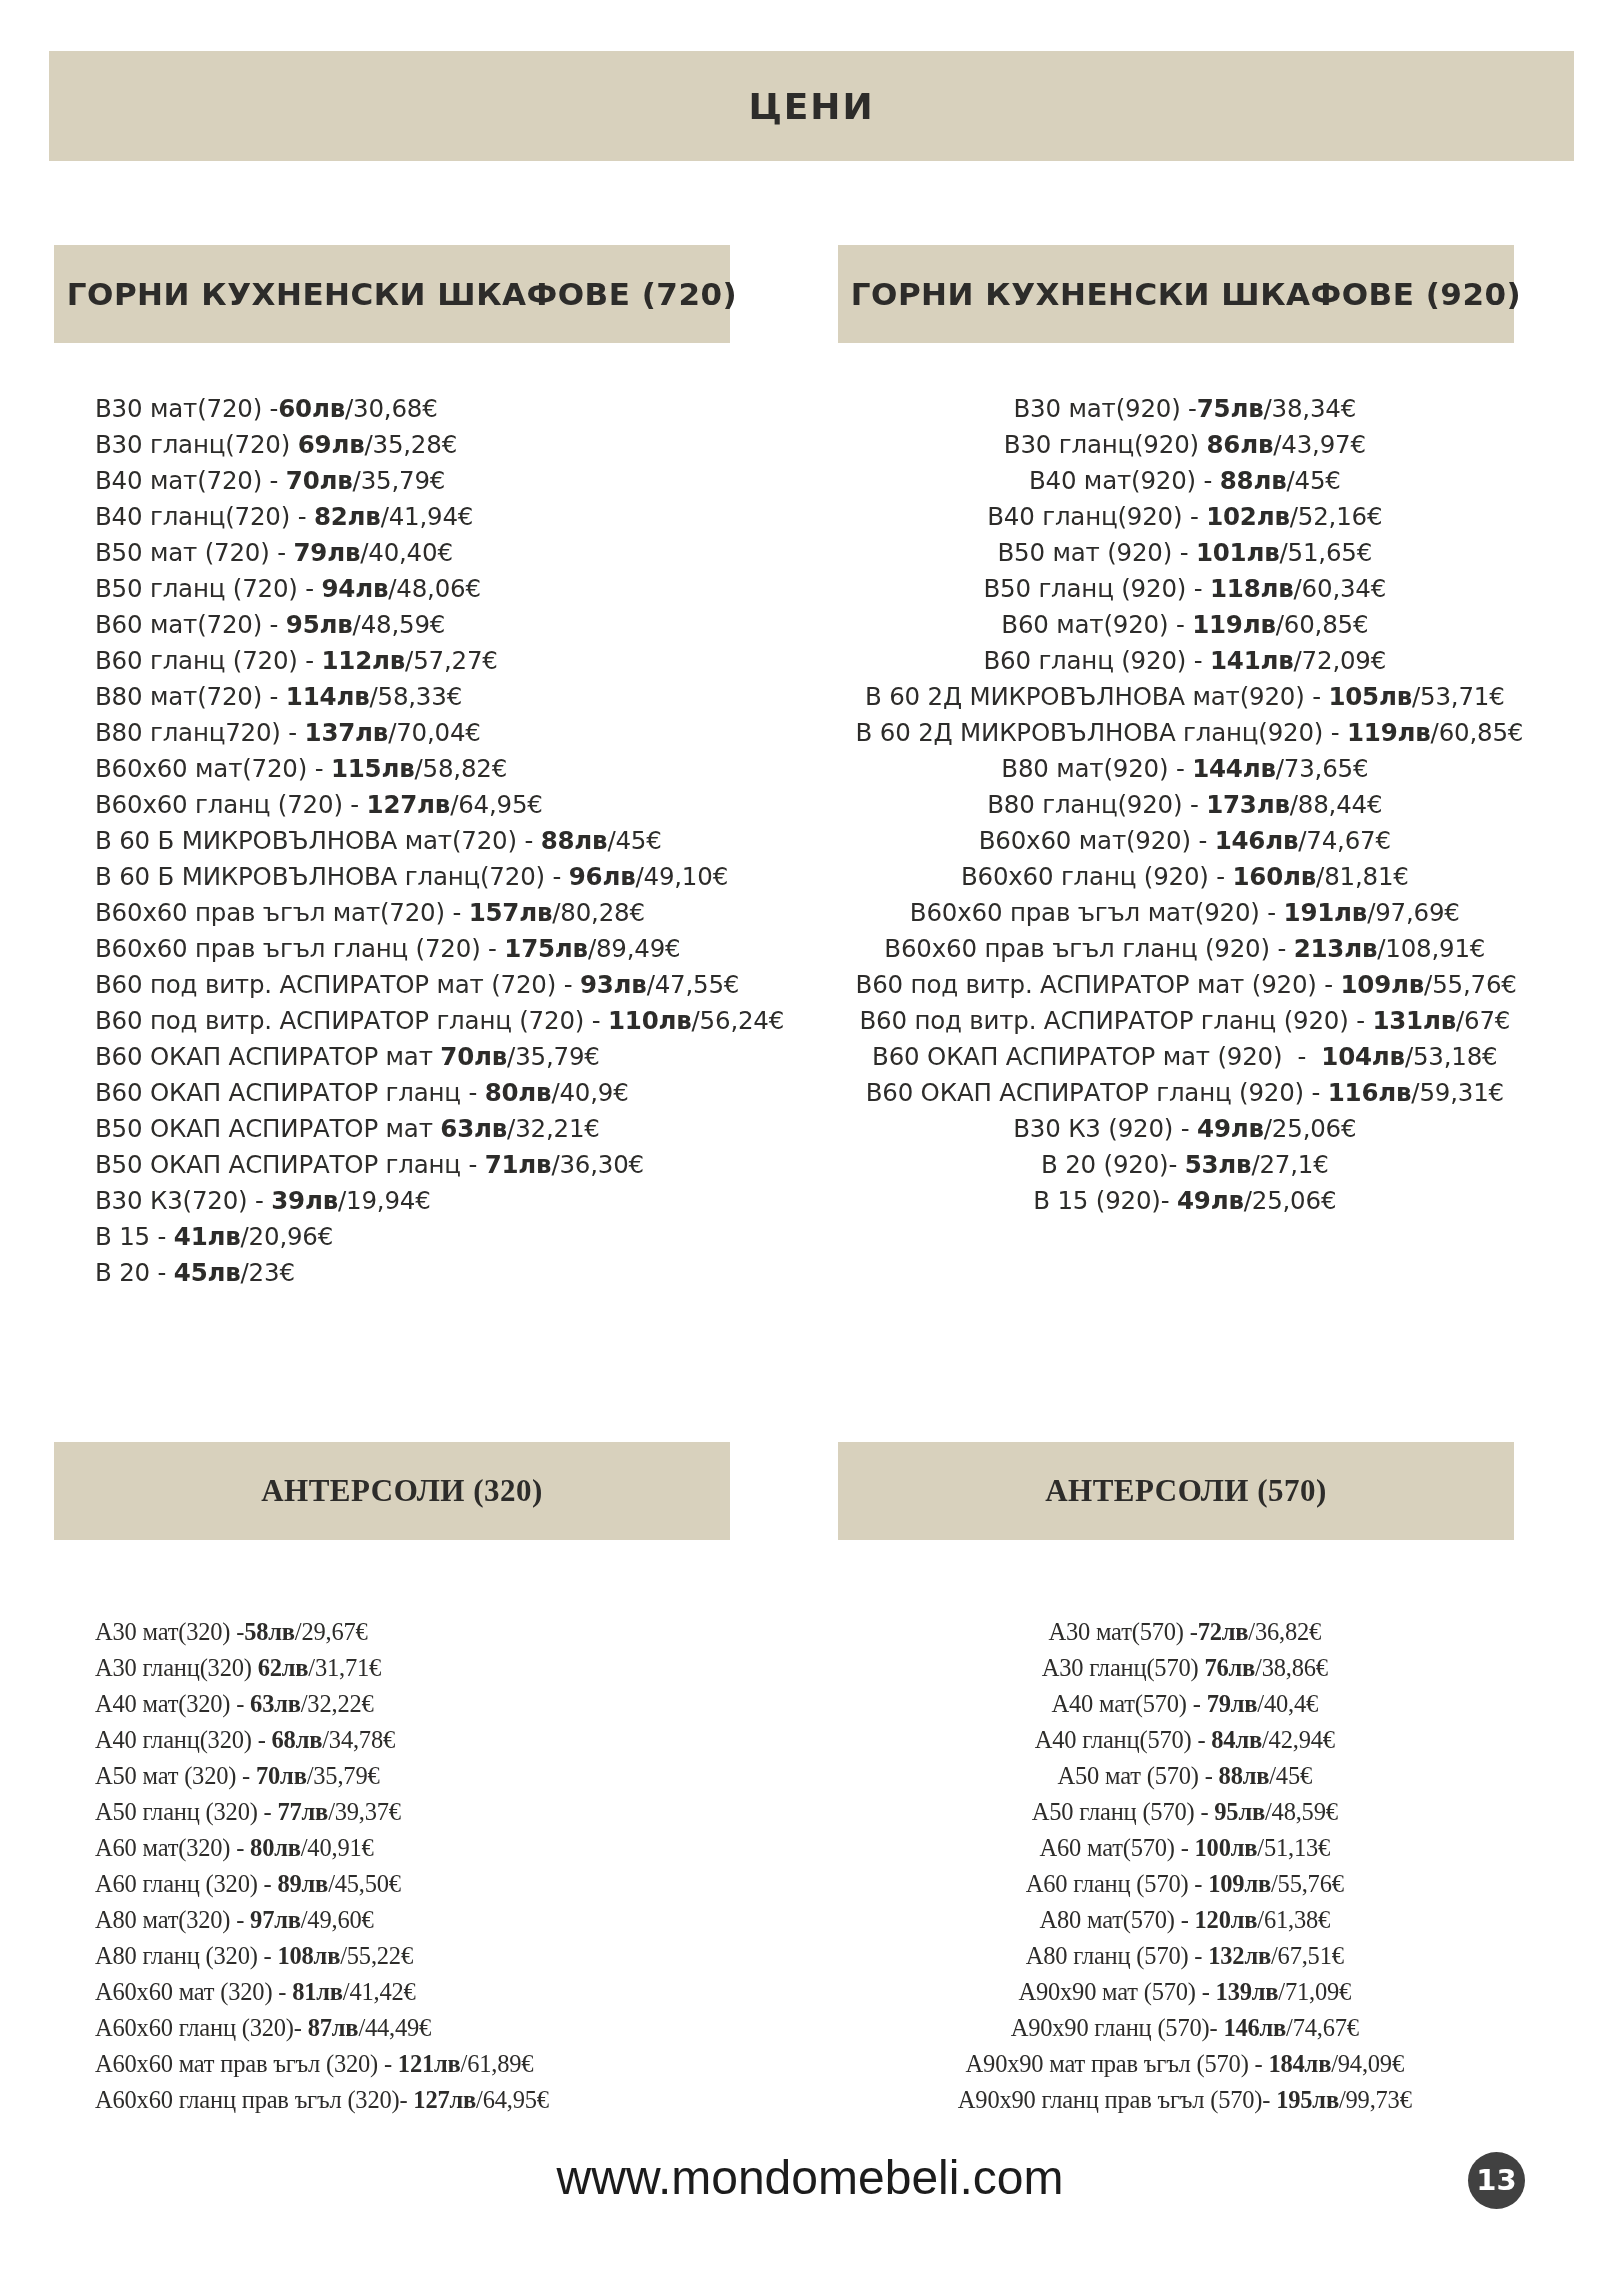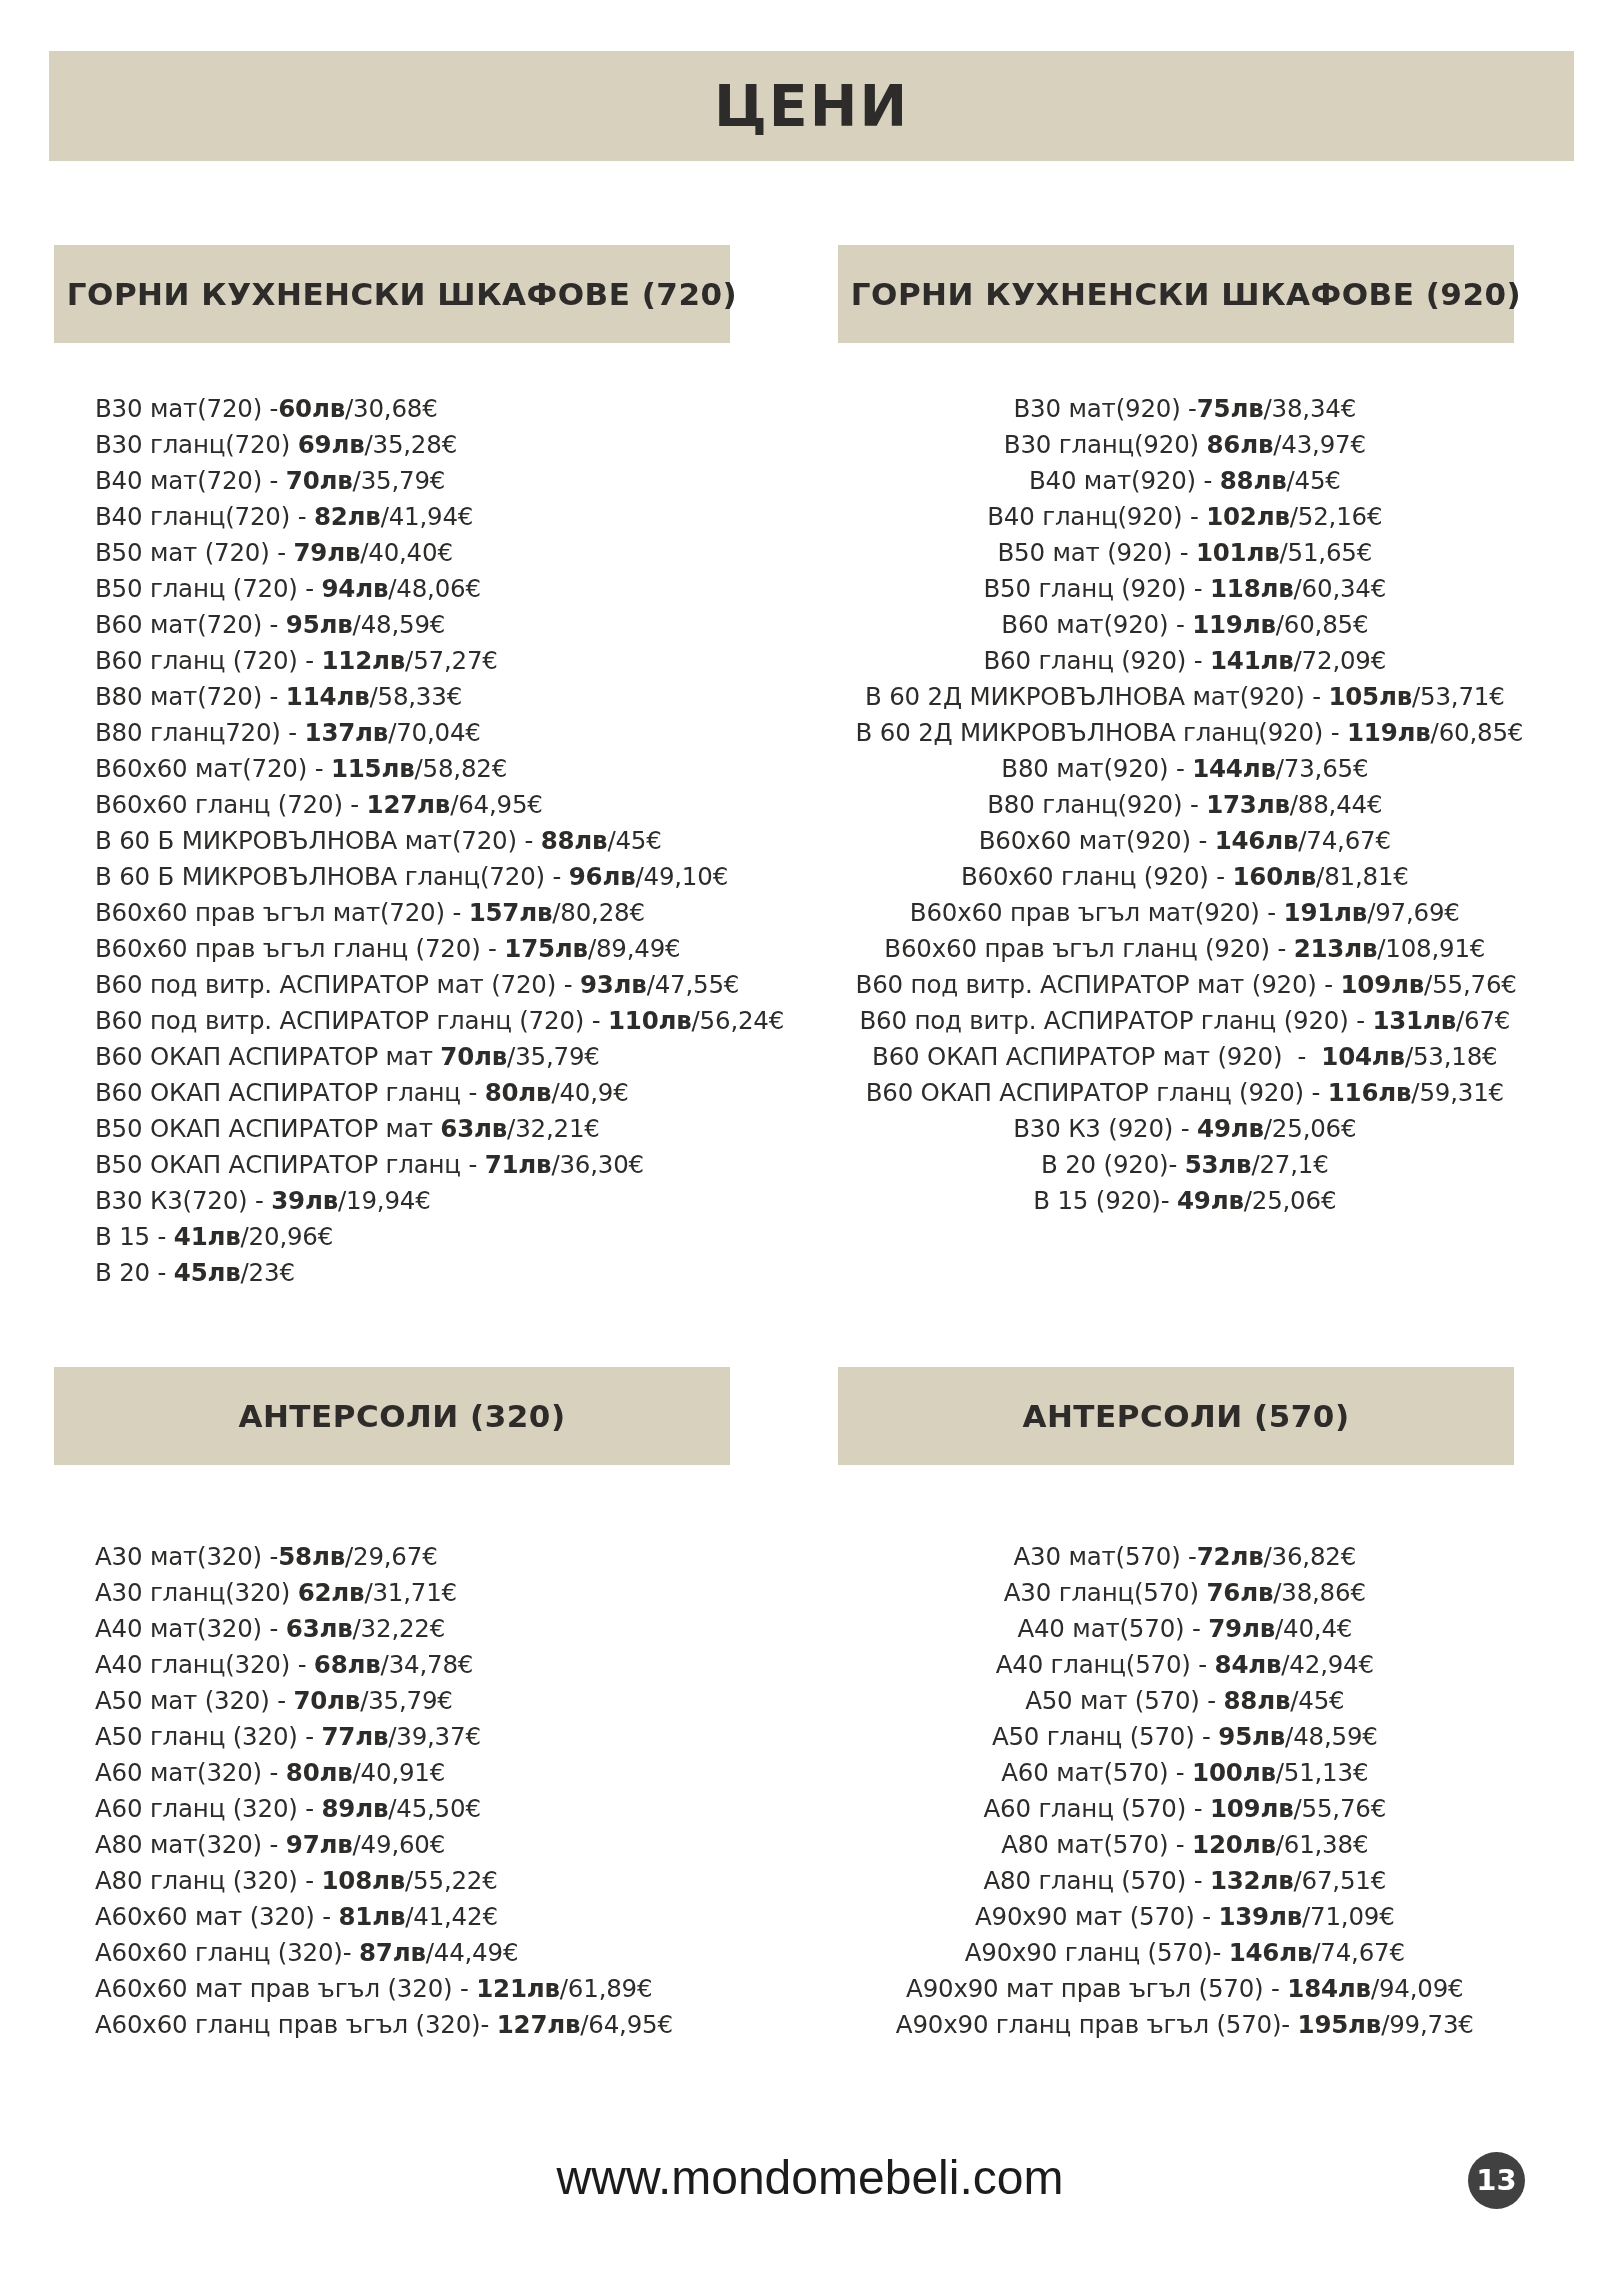--- a/index.html
+++ b/index.html
@@ -20,32 +20,32 @@
     overflow:hidden;
   }
   .top-banner{
     position:absolute;
     left:49px; top:51px;
     width:1525px; height:110px;
     background:var(--banner-bg);
     display:flex;align-items:center;justify-content:center;
   }
   .top-banner .title{
-    font-size:57px;
+    font-size:36px;
     font-weight:bold;
     letter-spacing:2px;
   }
   .col{
     position:absolute;
     width:676px;
   }
   .col-left{left:54px;}
   .col-right{left:838px;}
   .row-upper{top:245px;}
-  .row-lower{top:1367px;}
+  .row-lower{top:1442px;font-family:Liberation Serif, serif;}
   .section-header{
     width:676px;height:98px;
     background:var(--banner-bg);
     display:flex;align-items:center;justify-content:center;padding-left:20px;
   }
   .section-header .stitle{
     font-size:31px;
     font-weight:bold;
     letter-spacing:0.5px;
     white-space:pre;

